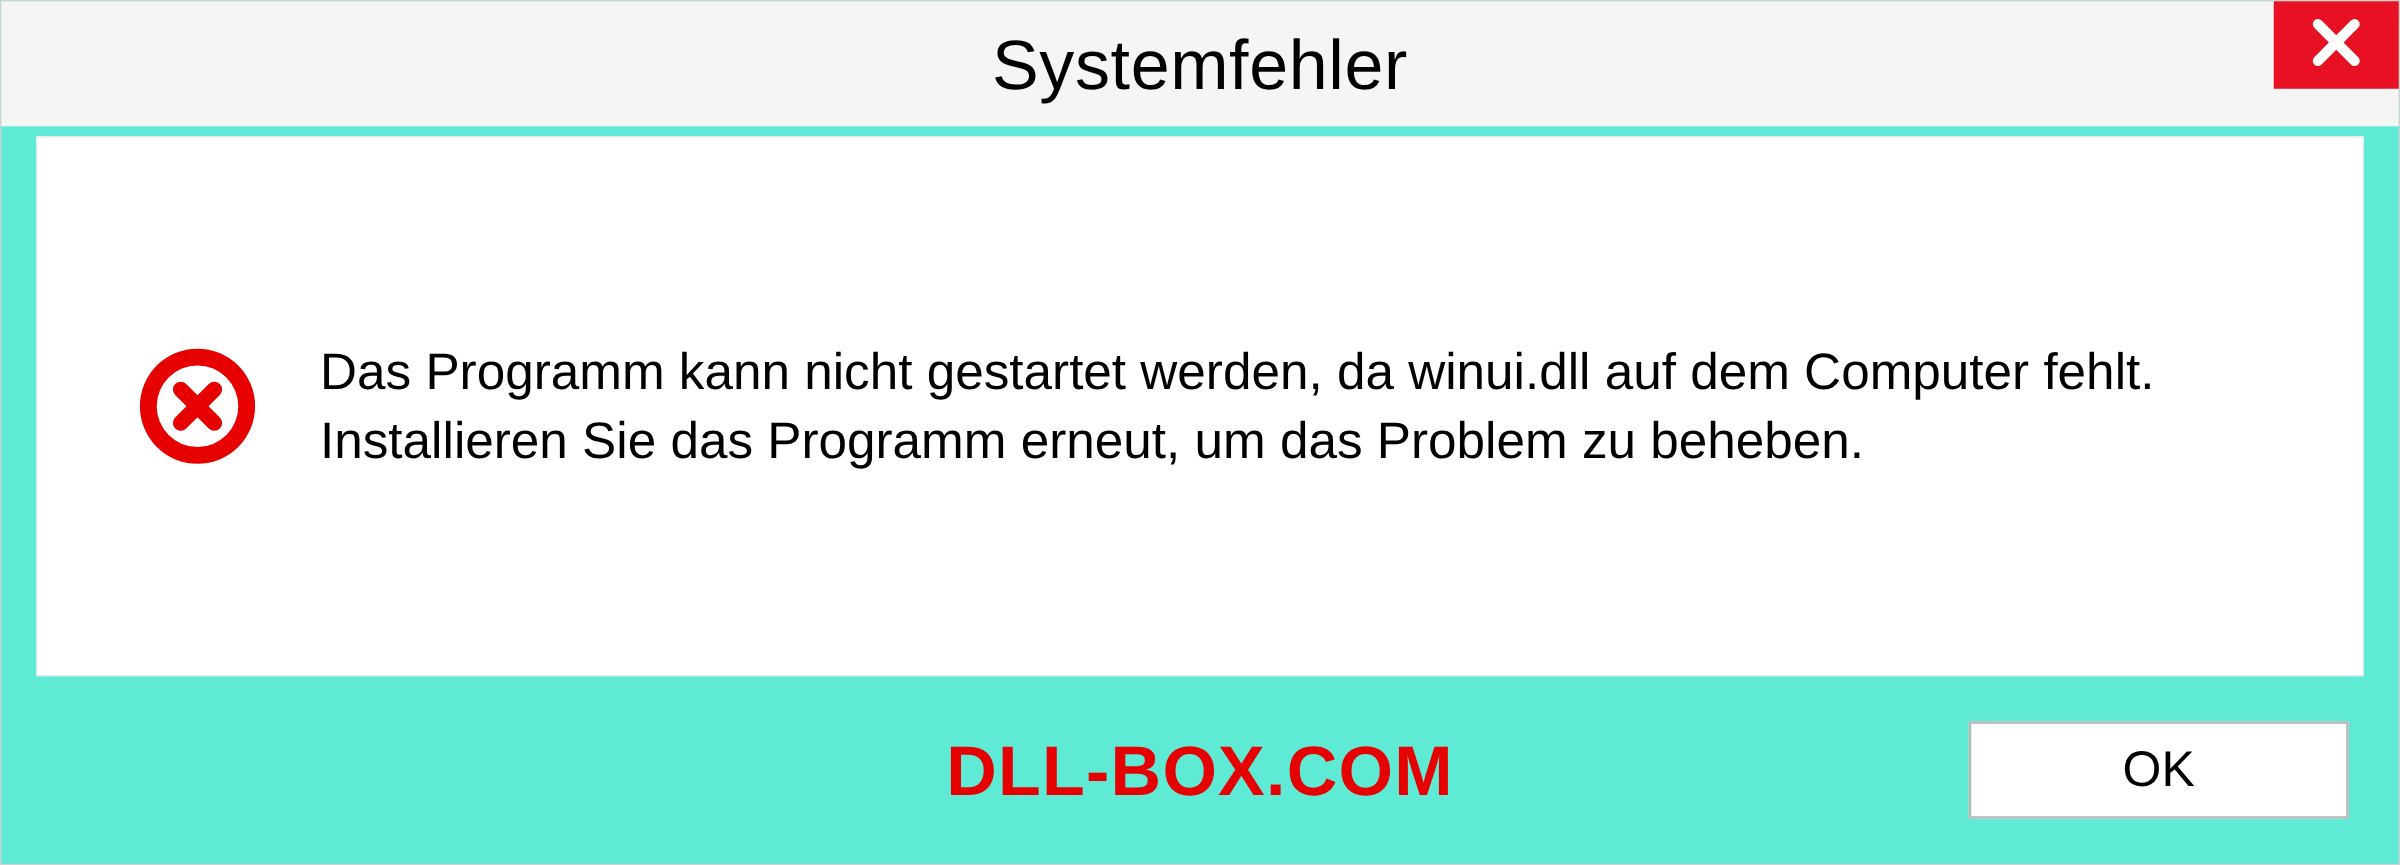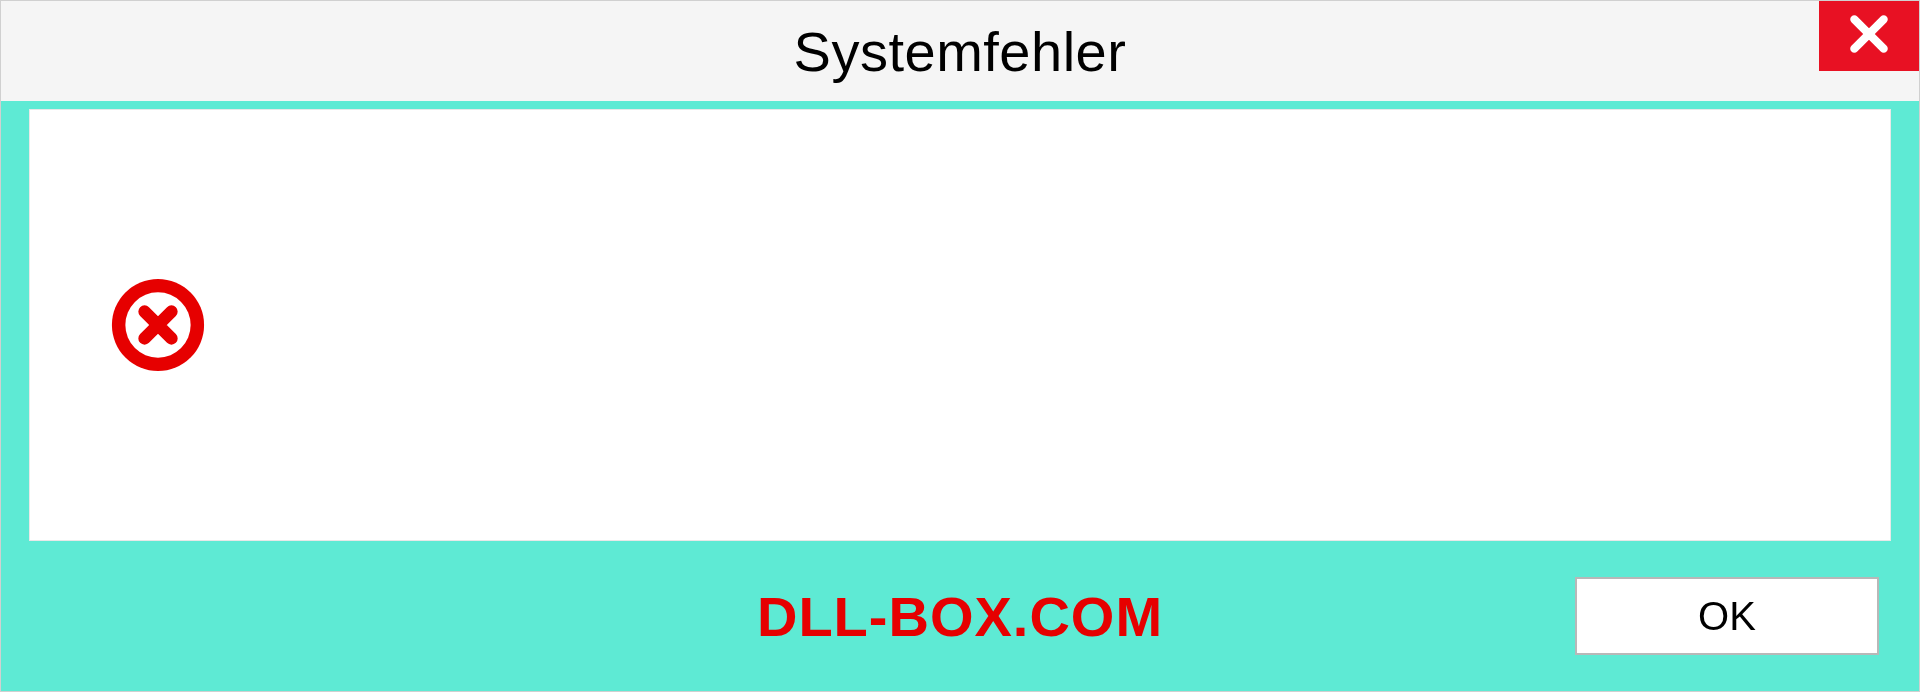--- a/index.html
+++ b/index.html
@@ -124,19 +124,20 @@
   </div>
 
   <div class="content-panel">
     <div class="error-icon-wrap">
       <svg viewBox="0 0 100 100">
         <circle cx="50" cy="50" r="48" fill="#e60000"></circle>
         <circle cx="50" cy="50" r="34" fill="#ffffff"></circle>
         <path d="M36 36 L64 64 M64 36 L36 64" stroke="#e60000" stroke-width="13" stroke-linecap="round" fill="none"></path>
       </svg>
     </div>
+    <div class="message-text">Das Programm kann nicht gestartet werden, da winui.dll auf dem Computer fehlt. Installieren Sie das Programm erneut, um das Problem zu beheben.</div>
   </div>
 
   <div class="footer">
     <div class="watermark">DLL-BOX.COM</div>
     <button class="ok-btn">OK</button>
   </div>
 </div>
 
 </body></html>

